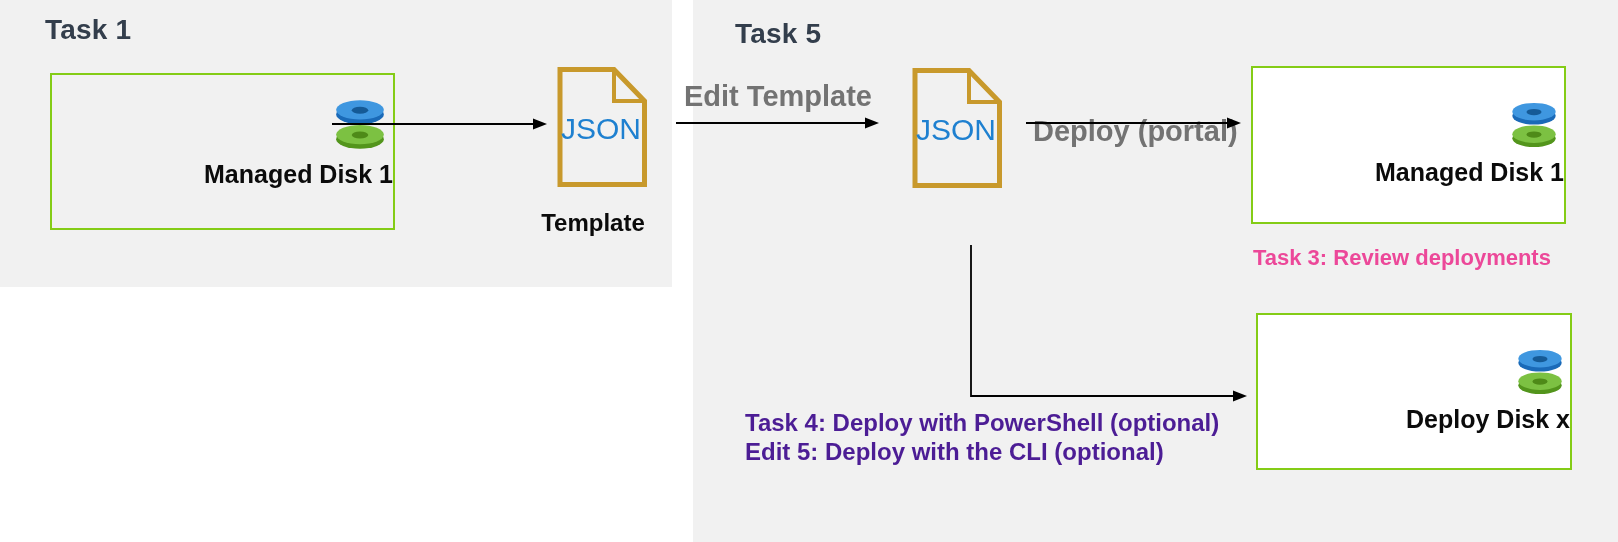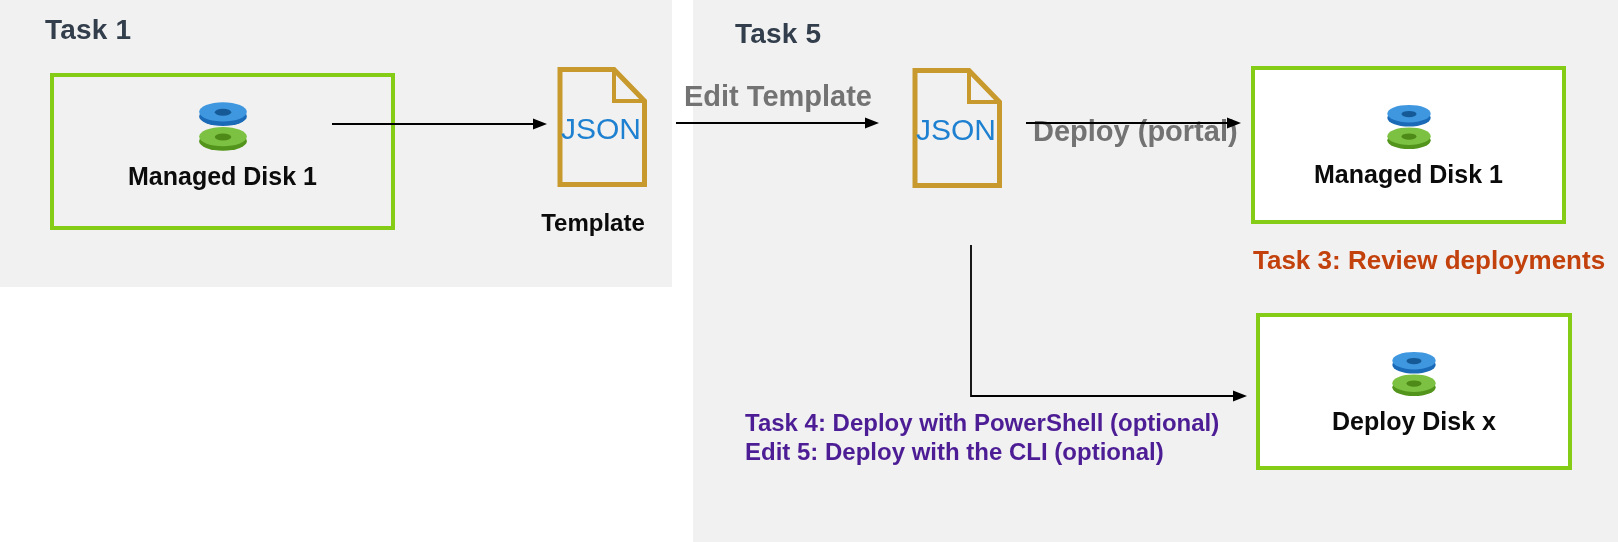--- a/index.html
+++ b/index.html
@@ -8,36 +8,36 @@
     font-family:"Liberation Sans", sans-serif;background:#ffffff;
   }
   .panel{position:absolute;background:#f1f1f1;}
   .panel-left{left:0;top:0;width:672px;height:287px;}
   .panel-right{left:693px;top:0;width:925px;height:542px;}
   .task-title{
     position:absolute;font-size:28px;font-weight:700;color:#333e4c;
     white-space:nowrap;letter-spacing:0.2px;
   }
   .resource-box{
-    position:absolute;border:4px solid #84cc16;box-sizing:border-box;
-    display:flex;flex-direction:column;align-items:center;
+    position:absolute;border:2px solid #84cc16;box-sizing:border-box;
+    display:flex;flex-direction:column;align-items:flex-end;
   }
   .resource-box .node-label{
     font-size:25px;font-weight:700;color:#0b0b0b;margin-top:8px;white-space:nowrap;
   }
   .doc-icon{position:absolute;}
   .doc-label{
     position:absolute;font-size:24px;font-weight:700;color:#0b0b0b;
     text-align:center;white-space:nowrap;
   }
   .edge-label{
     position:absolute;font-size:29px;font-weight:700;color:#737373;white-space:nowrap;
   }
   .annotation-title{
-    position:absolute;font-size:26px;font-weight:700;color:#c2410c;white-space:nowrap;
+    position:absolute;font-size:22px;font-weight:700;color:#ec4899;white-space:nowrap;
   }
   .annotation-block{
     position:absolute;font-size:24px;font-weight:700;color:#4c1d95;
     line-height:29px;white-space:nowrap;
   }
   .overlay{position:absolute;left:0;top:0;pointer-events:none;}
   .json-text{font-family:"Liberation Sans", sans-serif;}
 </style>
 </head>
 <body>

